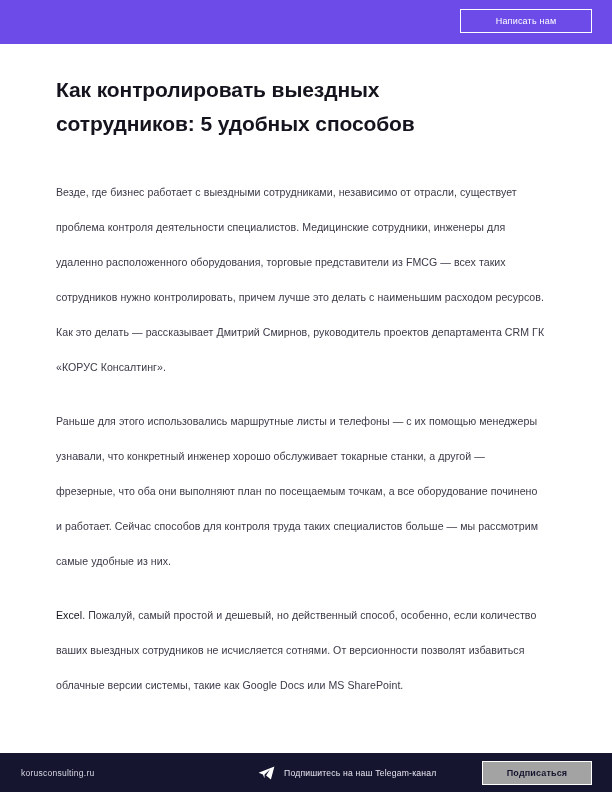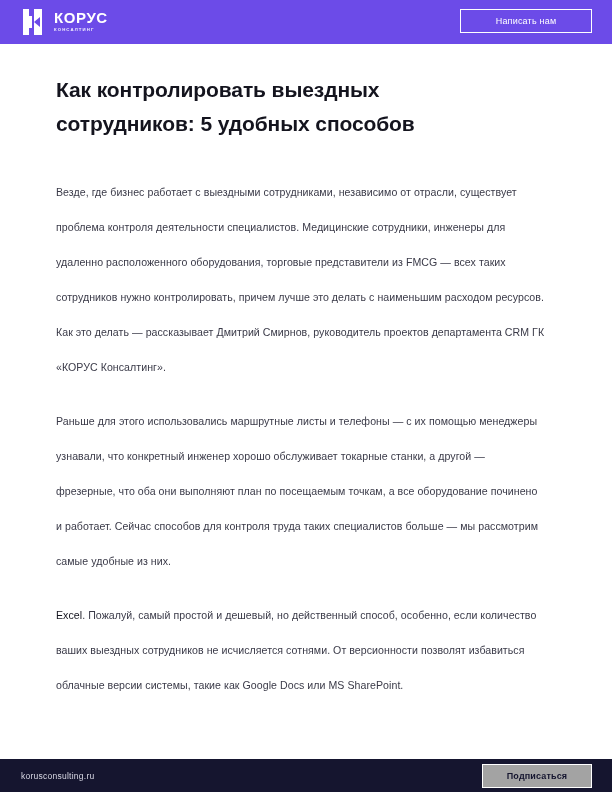--- a/index.html
+++ b/index.html
@@ -116,21 +116,21 @@
     margin-bottom:19px;
     max-width:490px;
   }
   .body-copy p:last-child { margin-bottom:0; }
   .body-copy b { font-weight:normal; color:#14141e;text-align:center; }
 
   
   .site-footer {
     position:absolute;
     bottom:0; left:0;
-    width:612px; height:33px;
+    width:612px; height:39px;
     background:#15152F;
     display:flex; align-items:center;
   }
   .footer-url {
     position:absolute; left:21px;
     color:#d8d8e4;
     font-size:8.5px;
     letter-spacing:0.25px;
     text-decoration:none;
   }
@@ -159,33 +159,20 @@
     letter-spacing:0.15px;
     cursor:pointer;
     display:flex; align-items:center; justify-content:center;
   }
 </style>
 </head>
 <body>
 
 <header class="site-header">
 
-  <div class="logo">
-    <div class="logo-mark">
-      <span class="lm-left"></span>
-      <span class="lm-notch-t"></span>
-      <span class="lm-notch-b"></span>
-      <span class="lm-right"></span>
-      <span class="lm-arrow"></span>
-    </div>
-    <div class="logo-text">
-      <div class="logo-title">КОРУС</div>
-      <div class="logo-sub">КОНСАЛТИНГ</div>
-    </div>
-  </div>
 
   <button class="header-cta">Написать нам</button>
 </header>
 
 <main class="article">
 
 
   <h1 class="headline">Как контролировать выездных сотрудников: 5 удобных способов</h1>
 
   <div class="body-copy">
@@ -198,15 +185,21 @@
     <p>
       <b>Excel</b><span>. Пожалуй, самый простой и дешевый, но действенный способ, особенно, если количество ваших выездных сотрудников не исчисляется сотнями. От версионности позволят избавиться облачные версии системы, такие как Google Docs или MS SharePoint.</span>
     </p>
   </div>
 </main>
 
 <footer class="site-footer">
 
   <a class="footer-url" href="#">korusconsulting.ru</a>
 
+  <div class="footer-tg">
+    <svg class="tg-icon" viewBox="0 0 17 14">
+      <path d="M0.6 6.7 L16.4 0.6 L12.9 13.4 L8.1 9.6 L11.9 3.6 L6.6 8.4 L6.5 12.2 L4.9 8.6 Z" fill="#ffffff"></path>
+    </svg>
+    <span class="footer-tg-label">Подпишитесь на наш Telegam-канал</span>
+  </div>
 
   <button class="footer-cta">Подписаться</button>
 </footer>
 
 </body></html>

